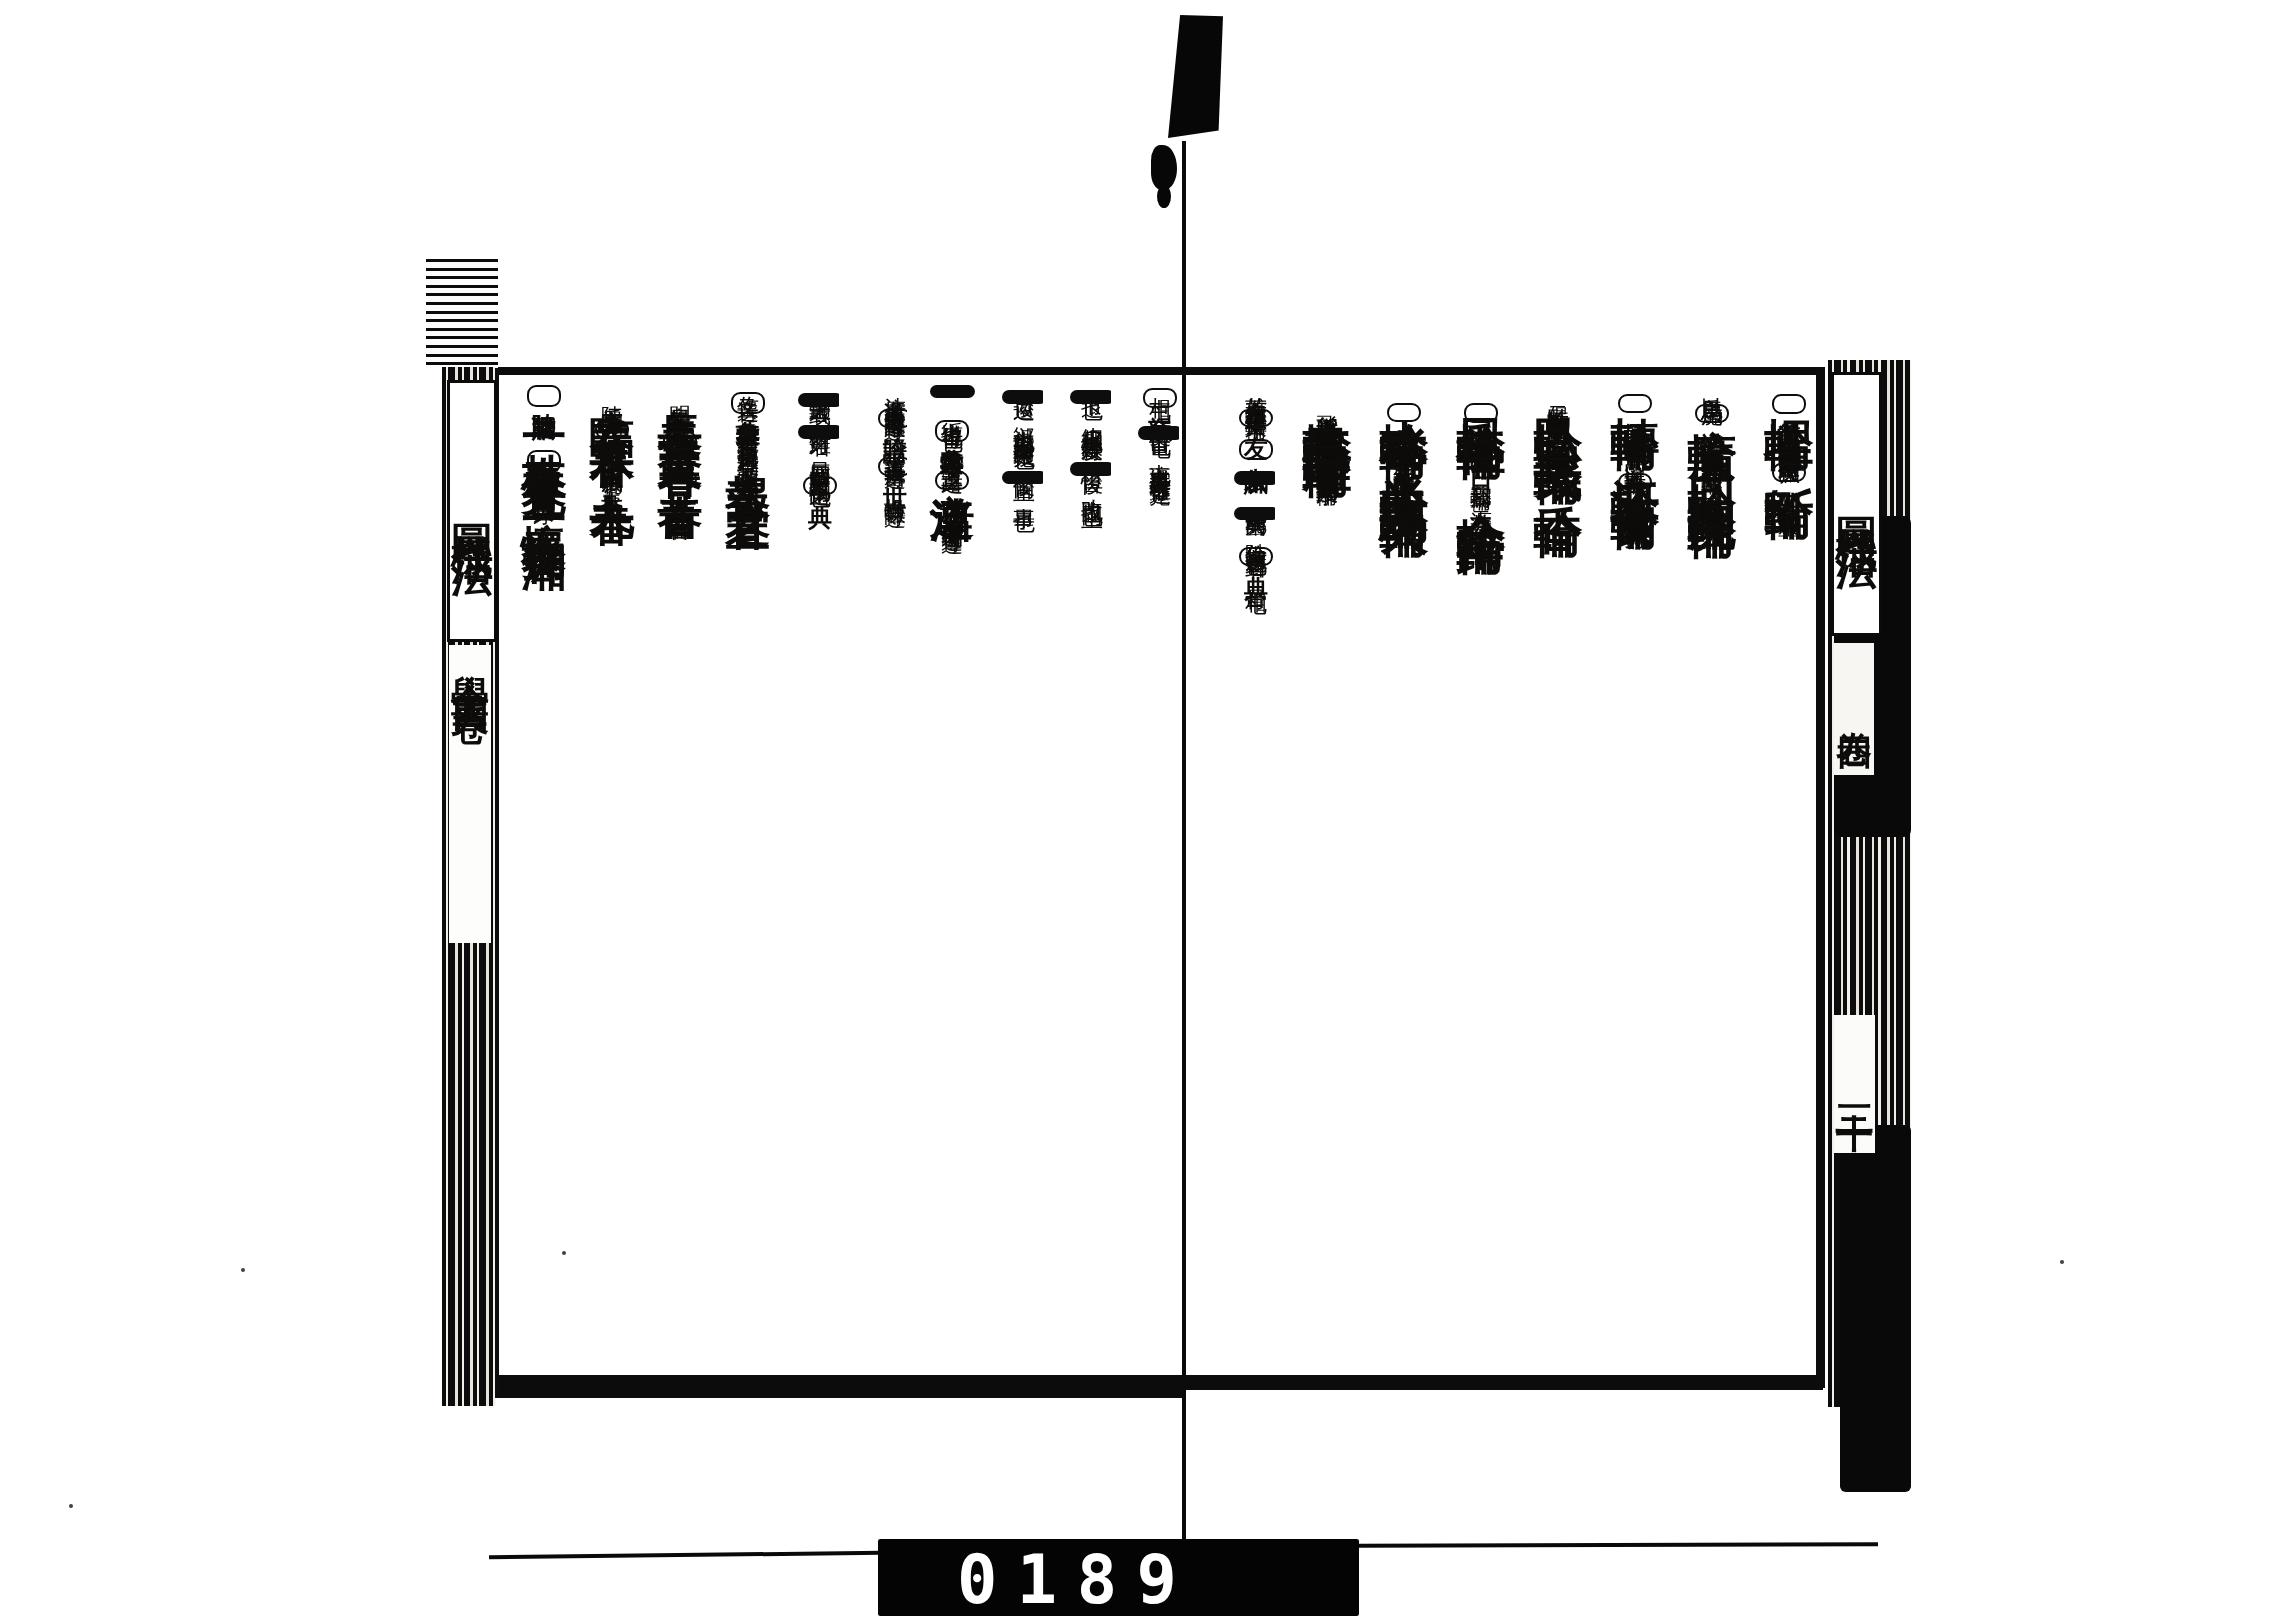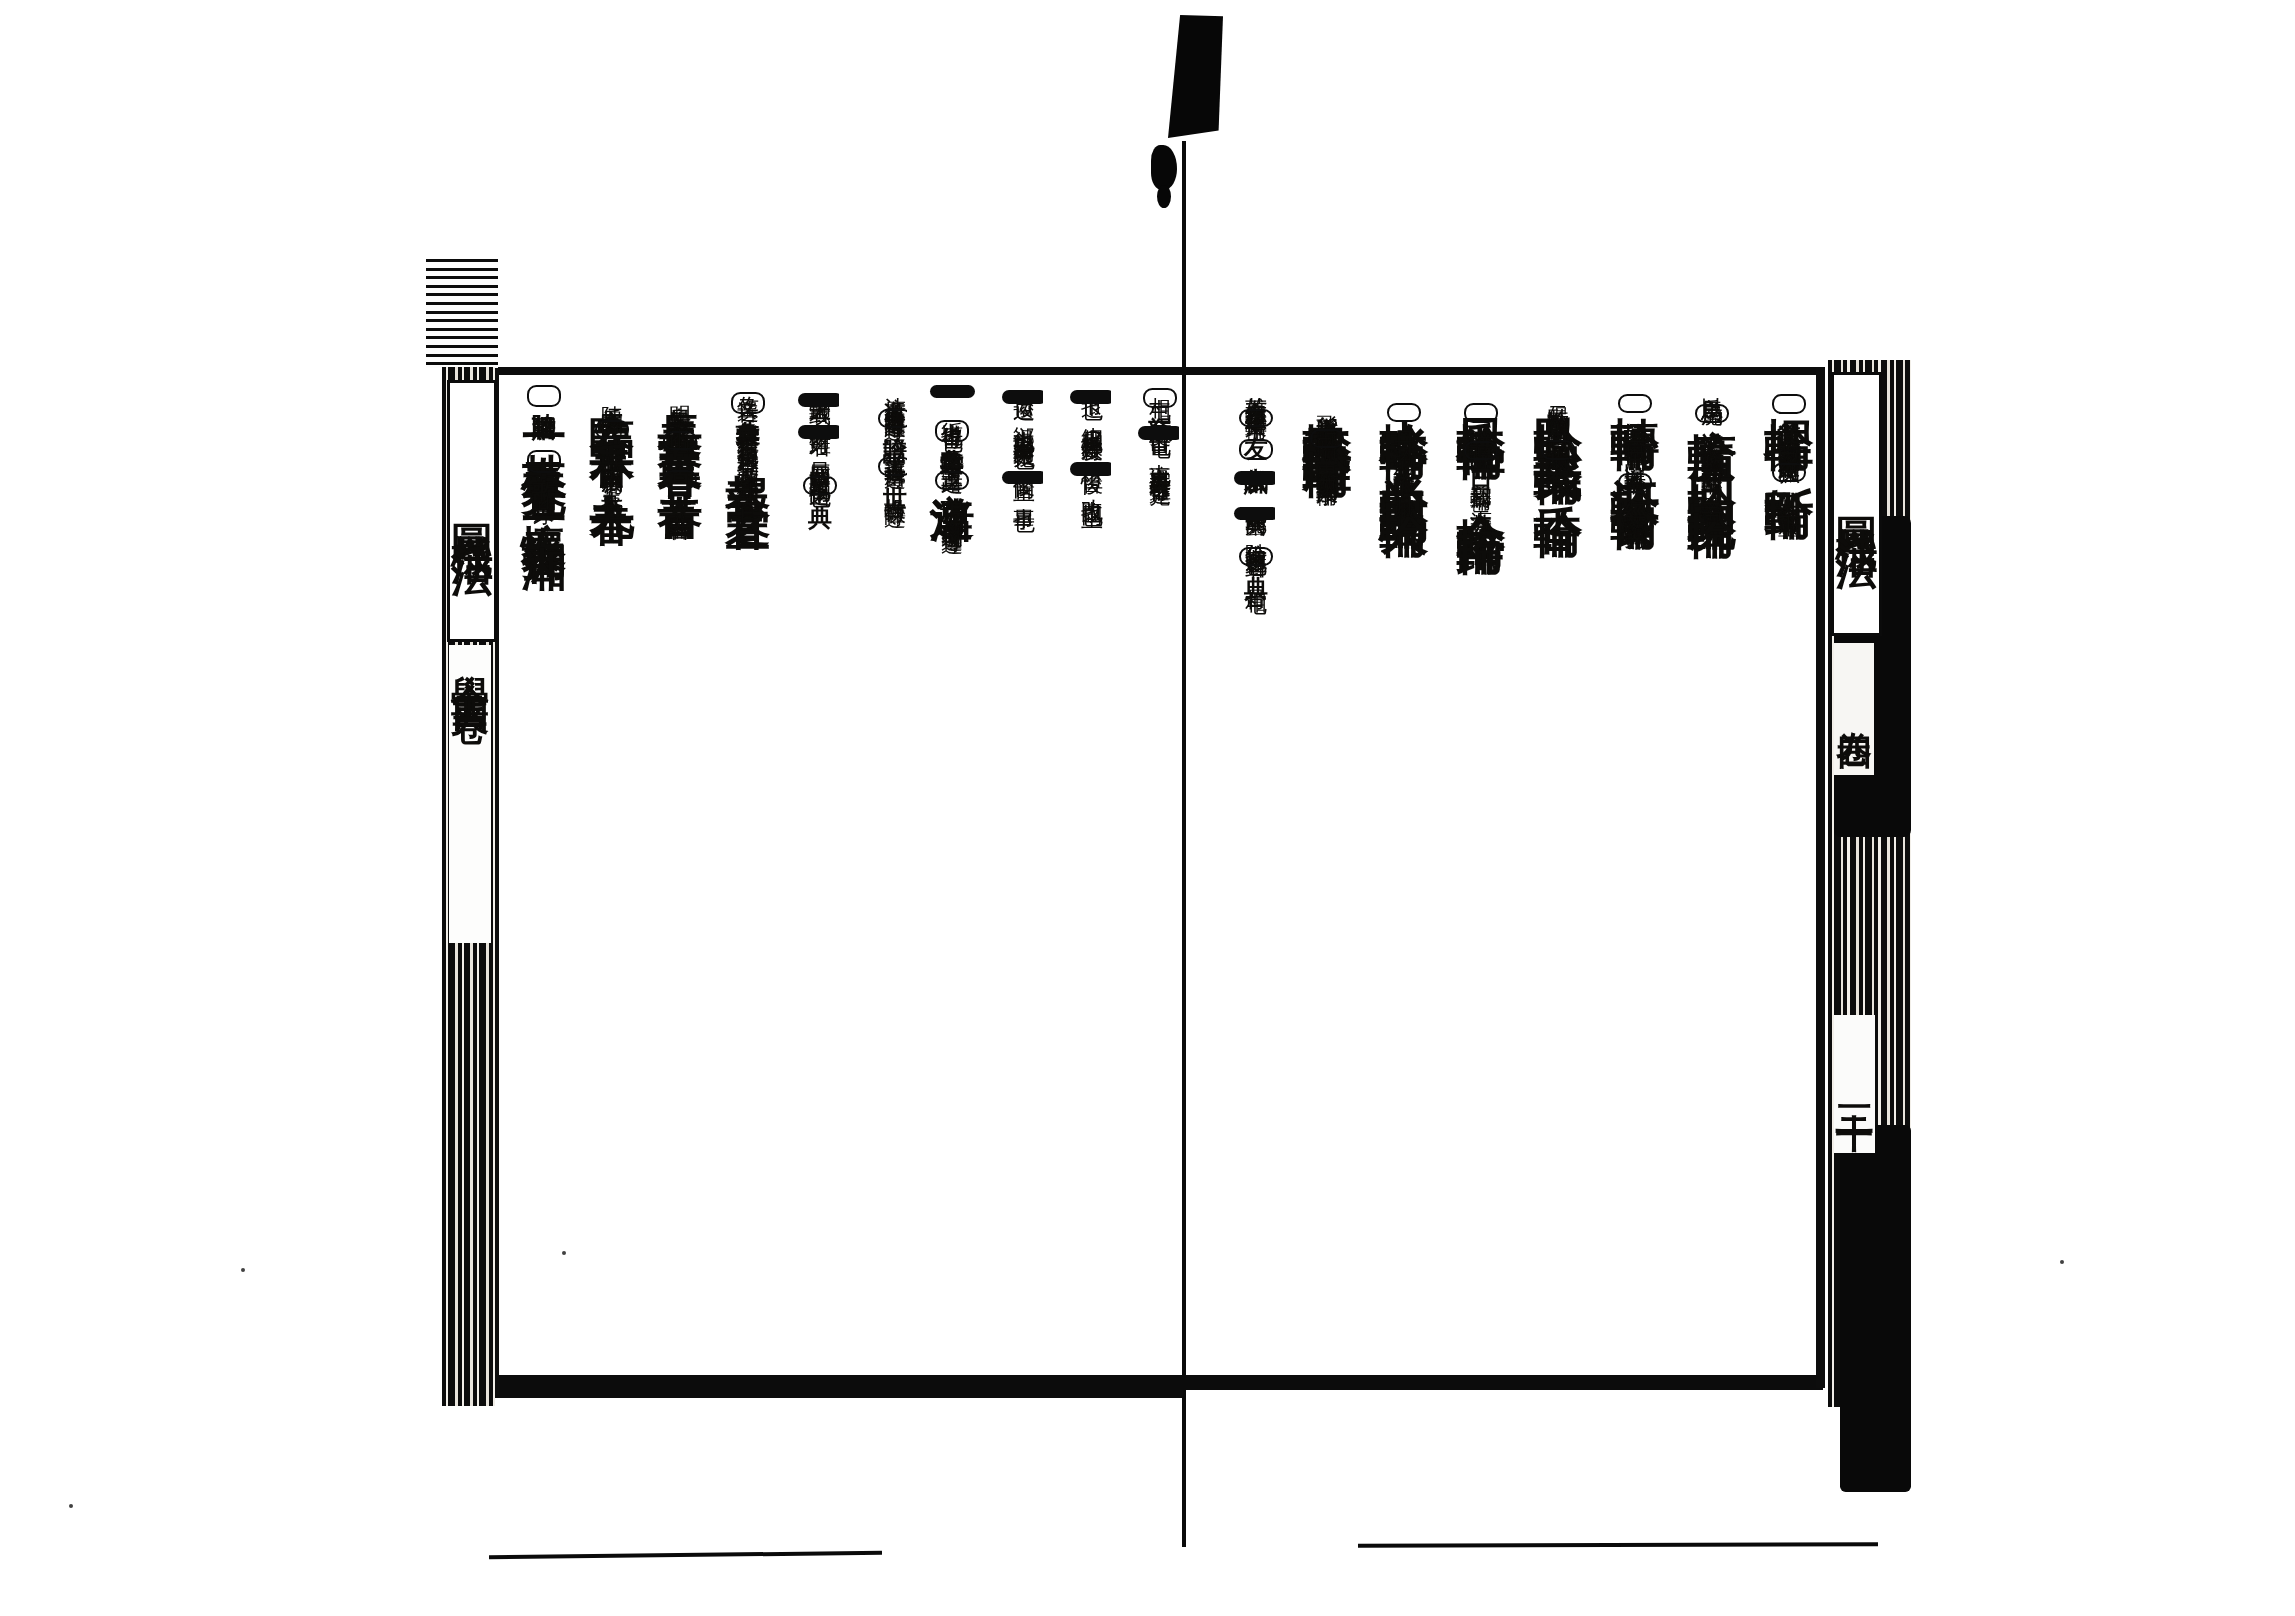--- a/index.html
+++ b/index.html
@@ -124,15 +124,18 @@
       <div class="col"><span class="seg-note">法度遵舊典遵</span><span class="seg-note">祭遵王遵陳遵嚴遵</span><span class="seg-tag">吟譜</span><span class="seg-note">平平王道遵道義所當遵</span><span class="seg-tag">世</span><span class="seg-note">投轉有陳遵</span></div>
       <div class="col"><span class="seg-note">輔主人者或</span><span class="seg-itag">鷷</span><span class="seg-note">西方雉名</span><span class="seg-itag">春</span><span class="seg-note">昌脣切四時之首又出也萬物之出也</span><span class="seg-tag">典</span></div>
       <div class="col"><span class="seg-note">作又音選</span><span class="seg-tag">典彙班春</span><span class="seg-note">稱疾不視事後乃彊起班春</span><span class="seg-head">報春</span><span class="seg-note">朝遊上苑火急報春知</span><span class="seg-head">之宜春</span><span class="seg-note">宇文春官</span></div>
       <div class="col"><span class="seg-head">長春</span><span class="seg-note">明皇長春殿</span><span class="seg-head">富春</span><span class="seg-note">嚴光富春山下</span><span class="seg-head">暮春</span><span class="seg-tag">杏</span><span class="seg-head">昔春</span><span class="seg-tag">李</span><span class="seg-note">此花非昔春</span></div>
       <div class="col"><span class="seg-head">臨春</span><span class="seg-note">陳后主有臨春閣</span><span class="seg-head">八千春</span><span class="seg-tag">莊</span><span class="seg-note">大椿以八千歲爲春</span><span class="seg-head">九十春</span><span class="seg-note">九十春光</span></div>
       <div class="col"><span class="seg-tag">陸凱聊贈</span><span class="seg-head">一枝春</span><span class="seg-head">今春</span><span class="seg-head">先春</span><span class="seg-tag">盧仝茶歌</span><span class="seg-note">抽出黃金芽</span><span class="seg-head">懷春</span><span class="seg-head">一掬春</span><span class="seg-head">湘</span></div>
     </div>
 
   <div id="baseline-left" class="abs"></div>
   <div id="baseline-right" class="abs"></div>
+  <div id="counter" class="abs">
+    <span id="counter-digits">0189</span>
+  </div>
 
 </div>
 
 
 </body></html>

